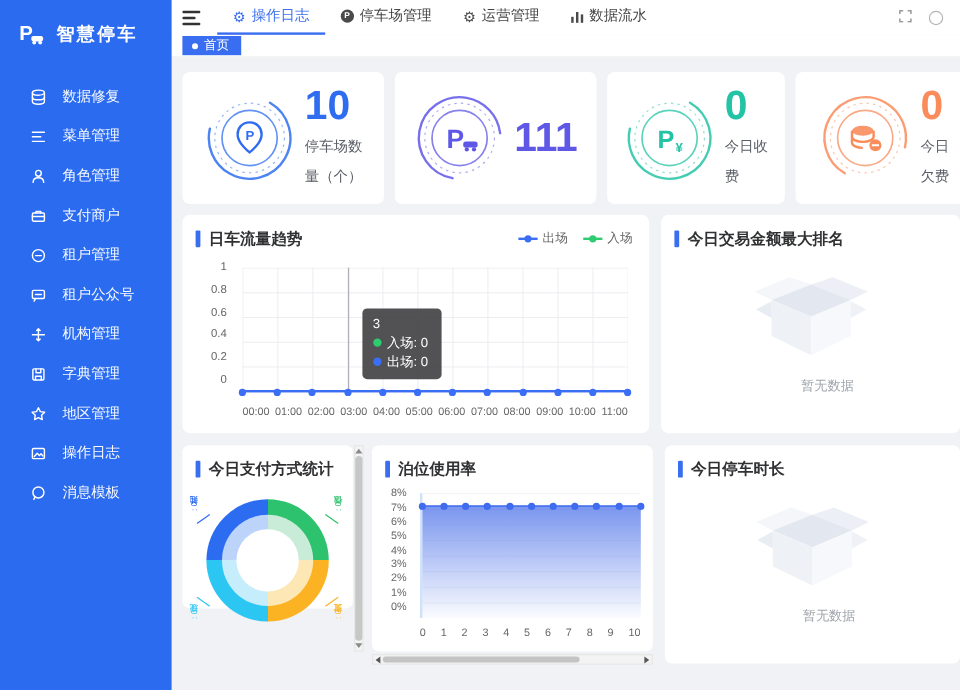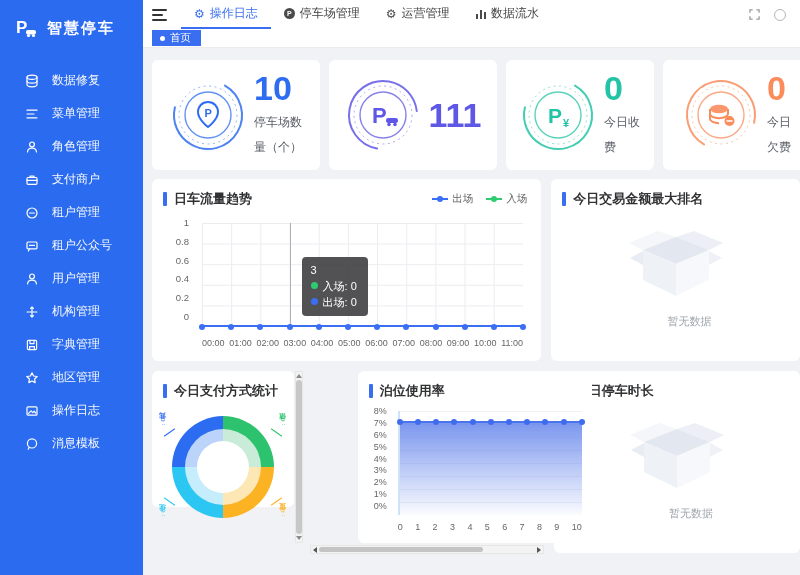--- a/index.html
+++ b/index.html
@@ -72,27 +72,27 @@
   .fdot { position:absolute; bottom:-3px; width:6px; height:6px; border-radius:50%; background:#3a6ef5; transform:translateX(-50%); }
   .tooltip { position:absolute; left:31%; top:33%; background:rgba(58,58,60,.88); border-radius:4px; color:#fff; font-size:11px; padding:5px 11px 6px 9px; line-height:16px; z-index:3; white-space:nowrap; }
   .trow { display:flex; align-items:center; gap:5px; }
   .trow i { width:7px; height:7px; border-radius:50%; display:block; }
 
   .empty { display:flex; flex-direction:column; align-items:center; margin-top:16px; }
   .empty-text { font-size:11px; color:#a0a6ad; margin-top:10px;margin-left:28px; }
 
   
   .row3 { display:flex; margin-top:10px; align-items:flex-start; }
-  .pie-card { width:144px; height:136px; position:relative;font-family:Liberation Serif, serif; }
+  .pie-card { width:144px; height:136px; position:relative; }
   .vscroll { width:8px; height:172px; margin-left:1px; background:#f3f3f3; border:1px solid #e6e6e6; display:flex; flex-direction:column; align-items:center; padding:2px 0; }
   .vscroll .thumb { flex:1; width:6px; background:#c7c7c7; border-radius:3px; margin:2px 0; }
   .arr-up { width:0; height:0; border-left:3px solid transparent; border-right:3px solid transparent; border-bottom:4px solid #8a8a8a; }
   .arr-dn { width:0; height:0; border-left:3px solid transparent; border-right:3px solid transparent; border-top:4px solid #8a8a8a; }
   .usage-wrap { margin-left:7px; width:234px; }
-  .usage-card { width:234px; height:172px; position:relative;margin-left:48px; }
+  .usage-card { width:234px; height:172px; position:relative; }
   .hscroll { margin-top:2px; height:9px; background:#f3f3f3; border:1px solid #e6e6e6; display:flex; align-items:center; padding:0 2px; }
   .hscroll .thumb { width:72%; height:5px; background:#c4c4c4; border-radius:3px; margin-left:2px; }
   .arr-l { width:0; height:0; border-top:3px solid transparent; border-bottom:3px solid transparent; border-right:4px solid #555; }
   .arr-r { width:0; height:0; border-top:3px solid transparent; border-bottom:3px solid transparent; border-left:4px solid #555; margin-left:auto; }
   .duration-card { width:250px; height:182px; margin-left:10px; }
 
   .donut { position:relative; width:102px; height:102px; margin:16px auto 0; }
   .d-outer { position:absolute; inset:0; border-radius:50%; }
   .d-mid { position:absolute; inset:13px; border-radius:50%; }
   .d-hole { position:absolute; inset:25px; border-radius:50%; background:#fff; }
@@ -182,29 +182,20 @@
       <li>
         <span class="mi">
           <svg viewBox="0 0 14 14">
             <rect x="2" y="3" width="10" height="6.8" rx="1"></rect>
             <path d="M4.6 9.8 3.4 12M4.6 6.4h4.8"></path>
           </svg>
         </span>
         <span>租户公众号</span>
       </li>
 
-      <li>
-        <span class="mi">
-          <svg viewBox="0 0 14 14">
-            <circle cx="7" cy="4.4" r="2.4"></circle>
-            <path d="M2.6 12c0-2.5 2-3.9 4.4-3.9s4.4 1.4 4.4 3.9"></path>
-          </svg>
-        </span>
-        <span>用户管理</span>
-      </li>
 
       <li>
         <span class="mi">
           <svg viewBox="0 0 14 14">
             <path d="M7 2v10M2 7h10M5.6 3.4 7 2l1.4 1.4M5.6 10.6 7 12l1.4-1.4"></path>
           </svg>
         </span>
         <span>机构管理</span>
       </li>
 

